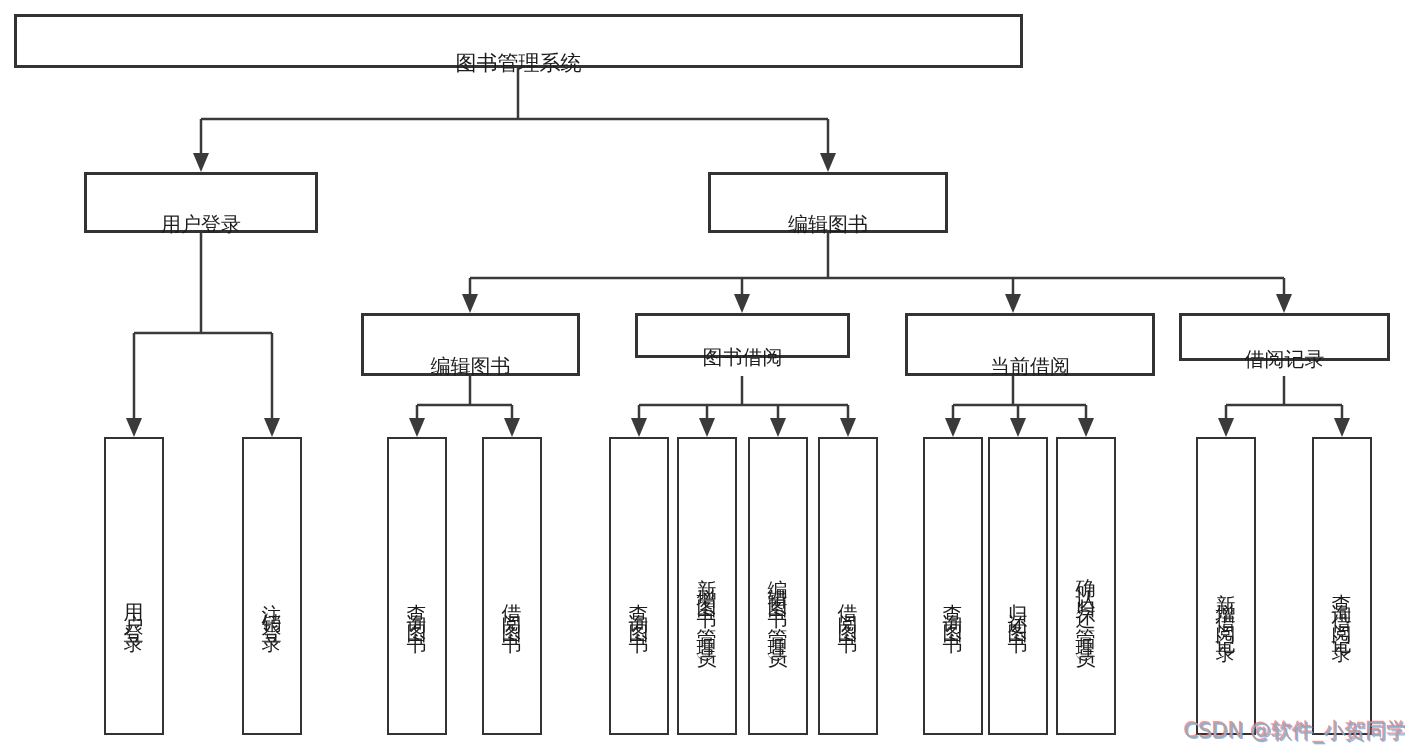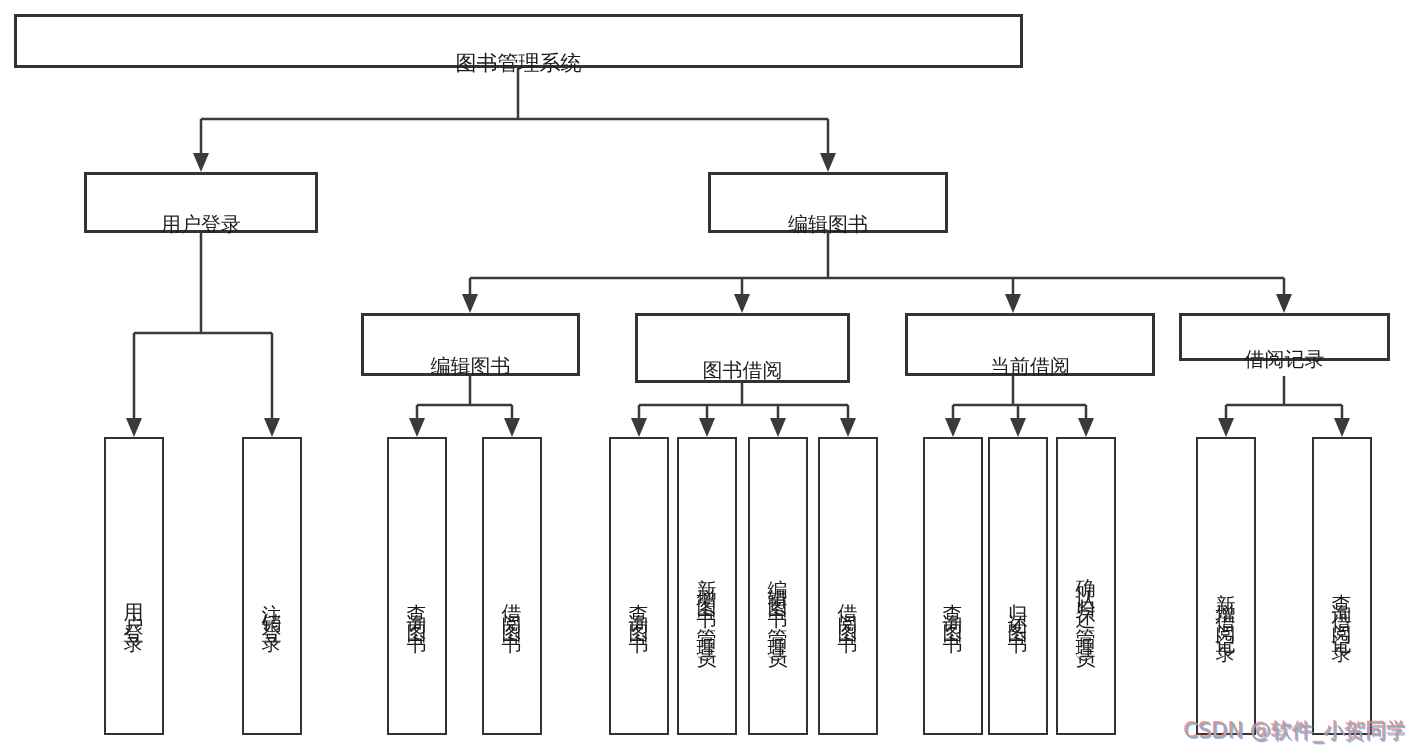--- a/index.html
+++ b/index.html
@@ -93,21 +93,21 @@
   <div class="box lvl2" style="left:84px;top:172px;width:234px;height:61px">
     <span>用户登录</span>
   </div>
   <div class="box lvl2" style="left:708px;top:172px;width:240px;height:61px">
     <span>编辑图书</span>
   </div>
 
   <div class="box lvl3" style="left:361px;top:313px;width:219px;height:63px">
     <span>编辑图书</span>
   </div>
-  <div class="box lvl3" style="left:635px;top:313px;width:215px;height:70px">
+  <div class="box lvl3" style="left:635px;top:313px;width:215px;height:45px">
     <span>图书借阅</span>
   </div>
   <div class="box lvl3" style="left:905px;top:313px;width:250px;height:63px">
     <span>当前借阅</span>
   </div>
   <div class="box lvl3" style="left:1179px;top:313px;width:211px;height:48px">
     <span>借阅记录</span>
   </div>
 
   <div class="box leaf" style="left:104px">

